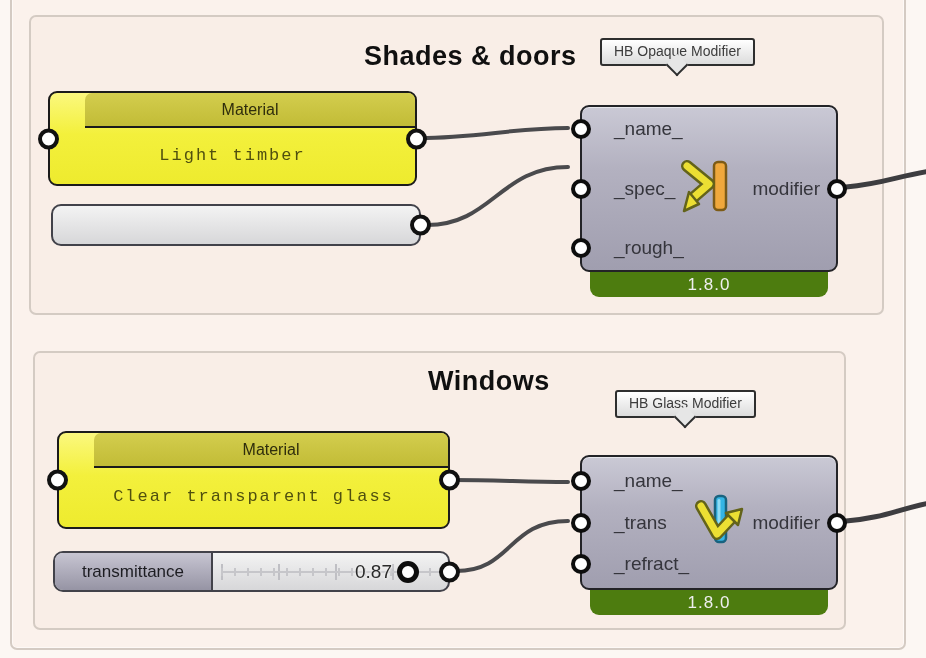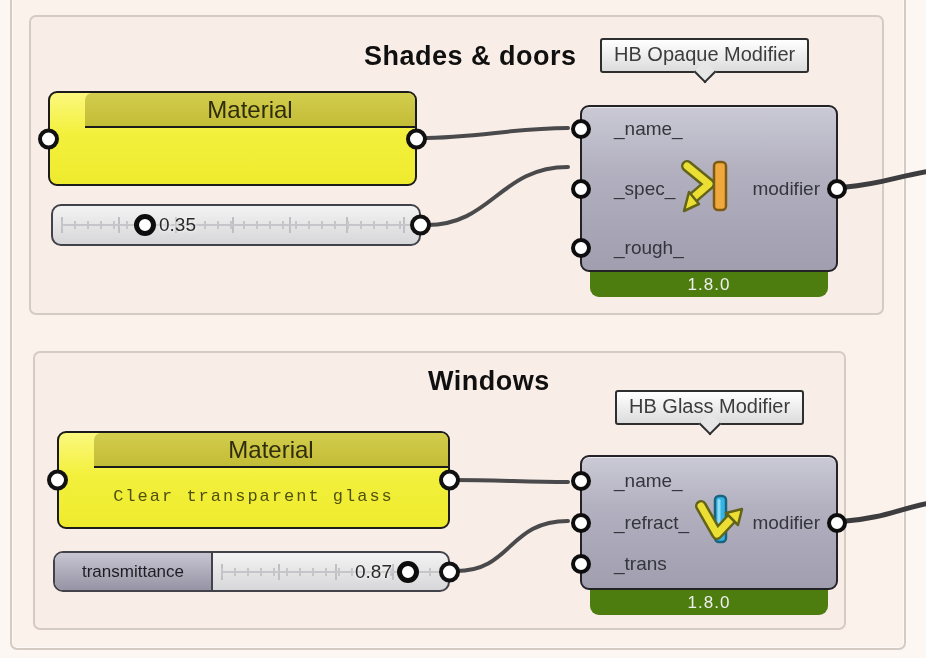--- a/index.html
+++ b/index.html
@@ -15,37 +15,37 @@
   #g1{left:29px;top:15px;width:851px;height:296px;background:#f9eee7;}
   #g2{left:33px;top:351px;width:809px;height:275px;background:#f9eee7;}
 
   .group-title{position:absolute;z-index:6;font-weight:bold;font-size:27px;color:#101010;letter-spacing:.5px;}
   #title1{left:364px;top:41px;}
   #title2{left:428px;top:366px;}
 
   
   .tag{position:absolute;z-index:12;background:linear-gradient(180deg,#ffffff,#dcdcdc);
     border:2px solid #2e2e2e;border-radius:3px;padding:3px 12px 5px 12px;
-    font-size:20px;color:#3c3c3c;white-space:nowrap;}
+    font-size:14px;color:#3c3c3c;white-space:nowrap;}
   .tag::after{content:"";position:absolute;left:50%;bottom:-9px;width:14px;height:14px;
     background:#e6e6e6;border-right:2px solid #2e2e2e;border-bottom:2px solid #2e2e2e;
     transform:translateX(-50%) rotate(45deg);}
   #tag1{left:600px;top:38px;}
   #tag2{left:615px;top:390px;}
 
   
   #wires{position:absolute;left:0;top:0;z-index:5;}
 
   
   .panel{position:absolute;z-index:10;border:2px solid #1b1b1b;border-radius:9px;
     background:linear-gradient(180deg,#fbf87e 0%,#f3f03c 45%,#eeeb2e 100%);}
   .panel-header{height:33px;border-bottom:2px solid #1b1b1b;border-radius:7px 7px 0 0;
     background:linear-gradient(180deg,#d3cd4e,#c2bc36);
     display:flex;align-items:center;justify-content:center;
-    font-size:24px;color:#2f2d0c;margin-left:35px;}
+    font-size:16px;color:#2f2d0c;margin-left:35px;}
   .panel-body{display:flex;align-items:center;justify-content:center;
     font-family:"Liberation Mono",monospace;font-size:17px;letter-spacing:2px;color:#50500f;}
   #panel1{left:48px;top:91px;width:365px;height:91px;}
   #panel1 .panel-body{height:54px;}
   #panel2{left:57px;top:431px;width:389px;height:94px;}
   #panel2 .panel-body{height:57px;}
 
   
   .nub{position:absolute;width:13px;height:13px;border-radius:50%;
     background:#fff;border:4px solid #111;box-sizing:content-box;z-index:11;}
@@ -121,32 +121,26 @@
   <path d="M452 480 C 500 480, 524 482, 568 482" fill="none" stroke="#4a4a4d" stroke-width="4" stroke-linecap="round"></path>
   <path d="M456 571 C 512 571, 508 521, 568 521" fill="none" stroke="#4a4a4d" stroke-width="4" stroke-linecap="round"></path>
   <path d="M846 521 C 884 518, 898 509, 930 503" fill="none" stroke="#3d3d40" stroke-width="5" stroke-linecap="round"></path>
 </svg>
 
 <div class="tag" id="tag1">HB Opaque Modifier</div>
 <div class="tag" id="tag2">HB Glass Modifier</div>
 
 <div class="panel" id="panel1">
   <div class="panel-header">Material</div>
+  <div class="panel-body">Light timber</div>
   <span class="nub left"></span>
   <span class="nub right"></span>
 </div>
 
 <div class="slider" id="slider1">
-  <div class="slider-track">
-    <div class="ruler-ticks-major"></div>
-    <div class="ruler-ticks"></div>
-    <div class="ruler-line"></div>
-    <div class="knob"></div>
-    <div class="slider-value">0.35</div>
-  </div>
   <span class="nub right"></span>
 </div>
 
 <div class="component" id="comp1">
   <div class="comp-body">
     <div class="port-row">
       <span class="port"></span>
       <span class="port-label">_name_</span>
     </div>
     <div class="port-row">
@@ -191,25 +185,25 @@
 </div>
 
 <div class="component" id="comp2">
   <div class="comp-body">
     <div class="port-row">
       <span class="port"></span>
       <span class="port-label">_name_</span>
     </div>
     <div class="port-row">
       <span class="port"></span>
+      <span class="port-label">_trans</span>
+    </div>
+    <div class="port-row">
+      <span class="port"></span>
       <span class="port-label">_refract_</span>
-    </div>
-    <div class="port-row">
-      <span class="port"></span>
-      <span class="port-label">_trans</span>
     </div>
     <span class="comp-icon">
       <svg width="52" height="58" viewBox="0 0 52 58">
         <rect x="21" y="2" width="11" height="46" rx="4" fill="#35b5e5" stroke="#19637f" stroke-width="2.5"></rect>
         <rect x="23.5" y="5" width="3" height="40" rx="1.5" fill="#8fdcf4"></rect>
         <path d="M7 12 L23 40 L38 24" fill="none" stroke="#63631a" stroke-width="12" stroke-linejoin="round" stroke-linecap="round"></path>
         <path d="M7 12 L23 40 L38 24" fill="none" stroke="#ecdf33" stroke-width="7" stroke-linejoin="round" stroke-linecap="round"></path>
         <polygon points="48,15 44,31 32,19" fill="#ecdf33" stroke="#63631a" stroke-width="2.5" stroke-linejoin="round"></polygon>
       </svg>
     </span>

